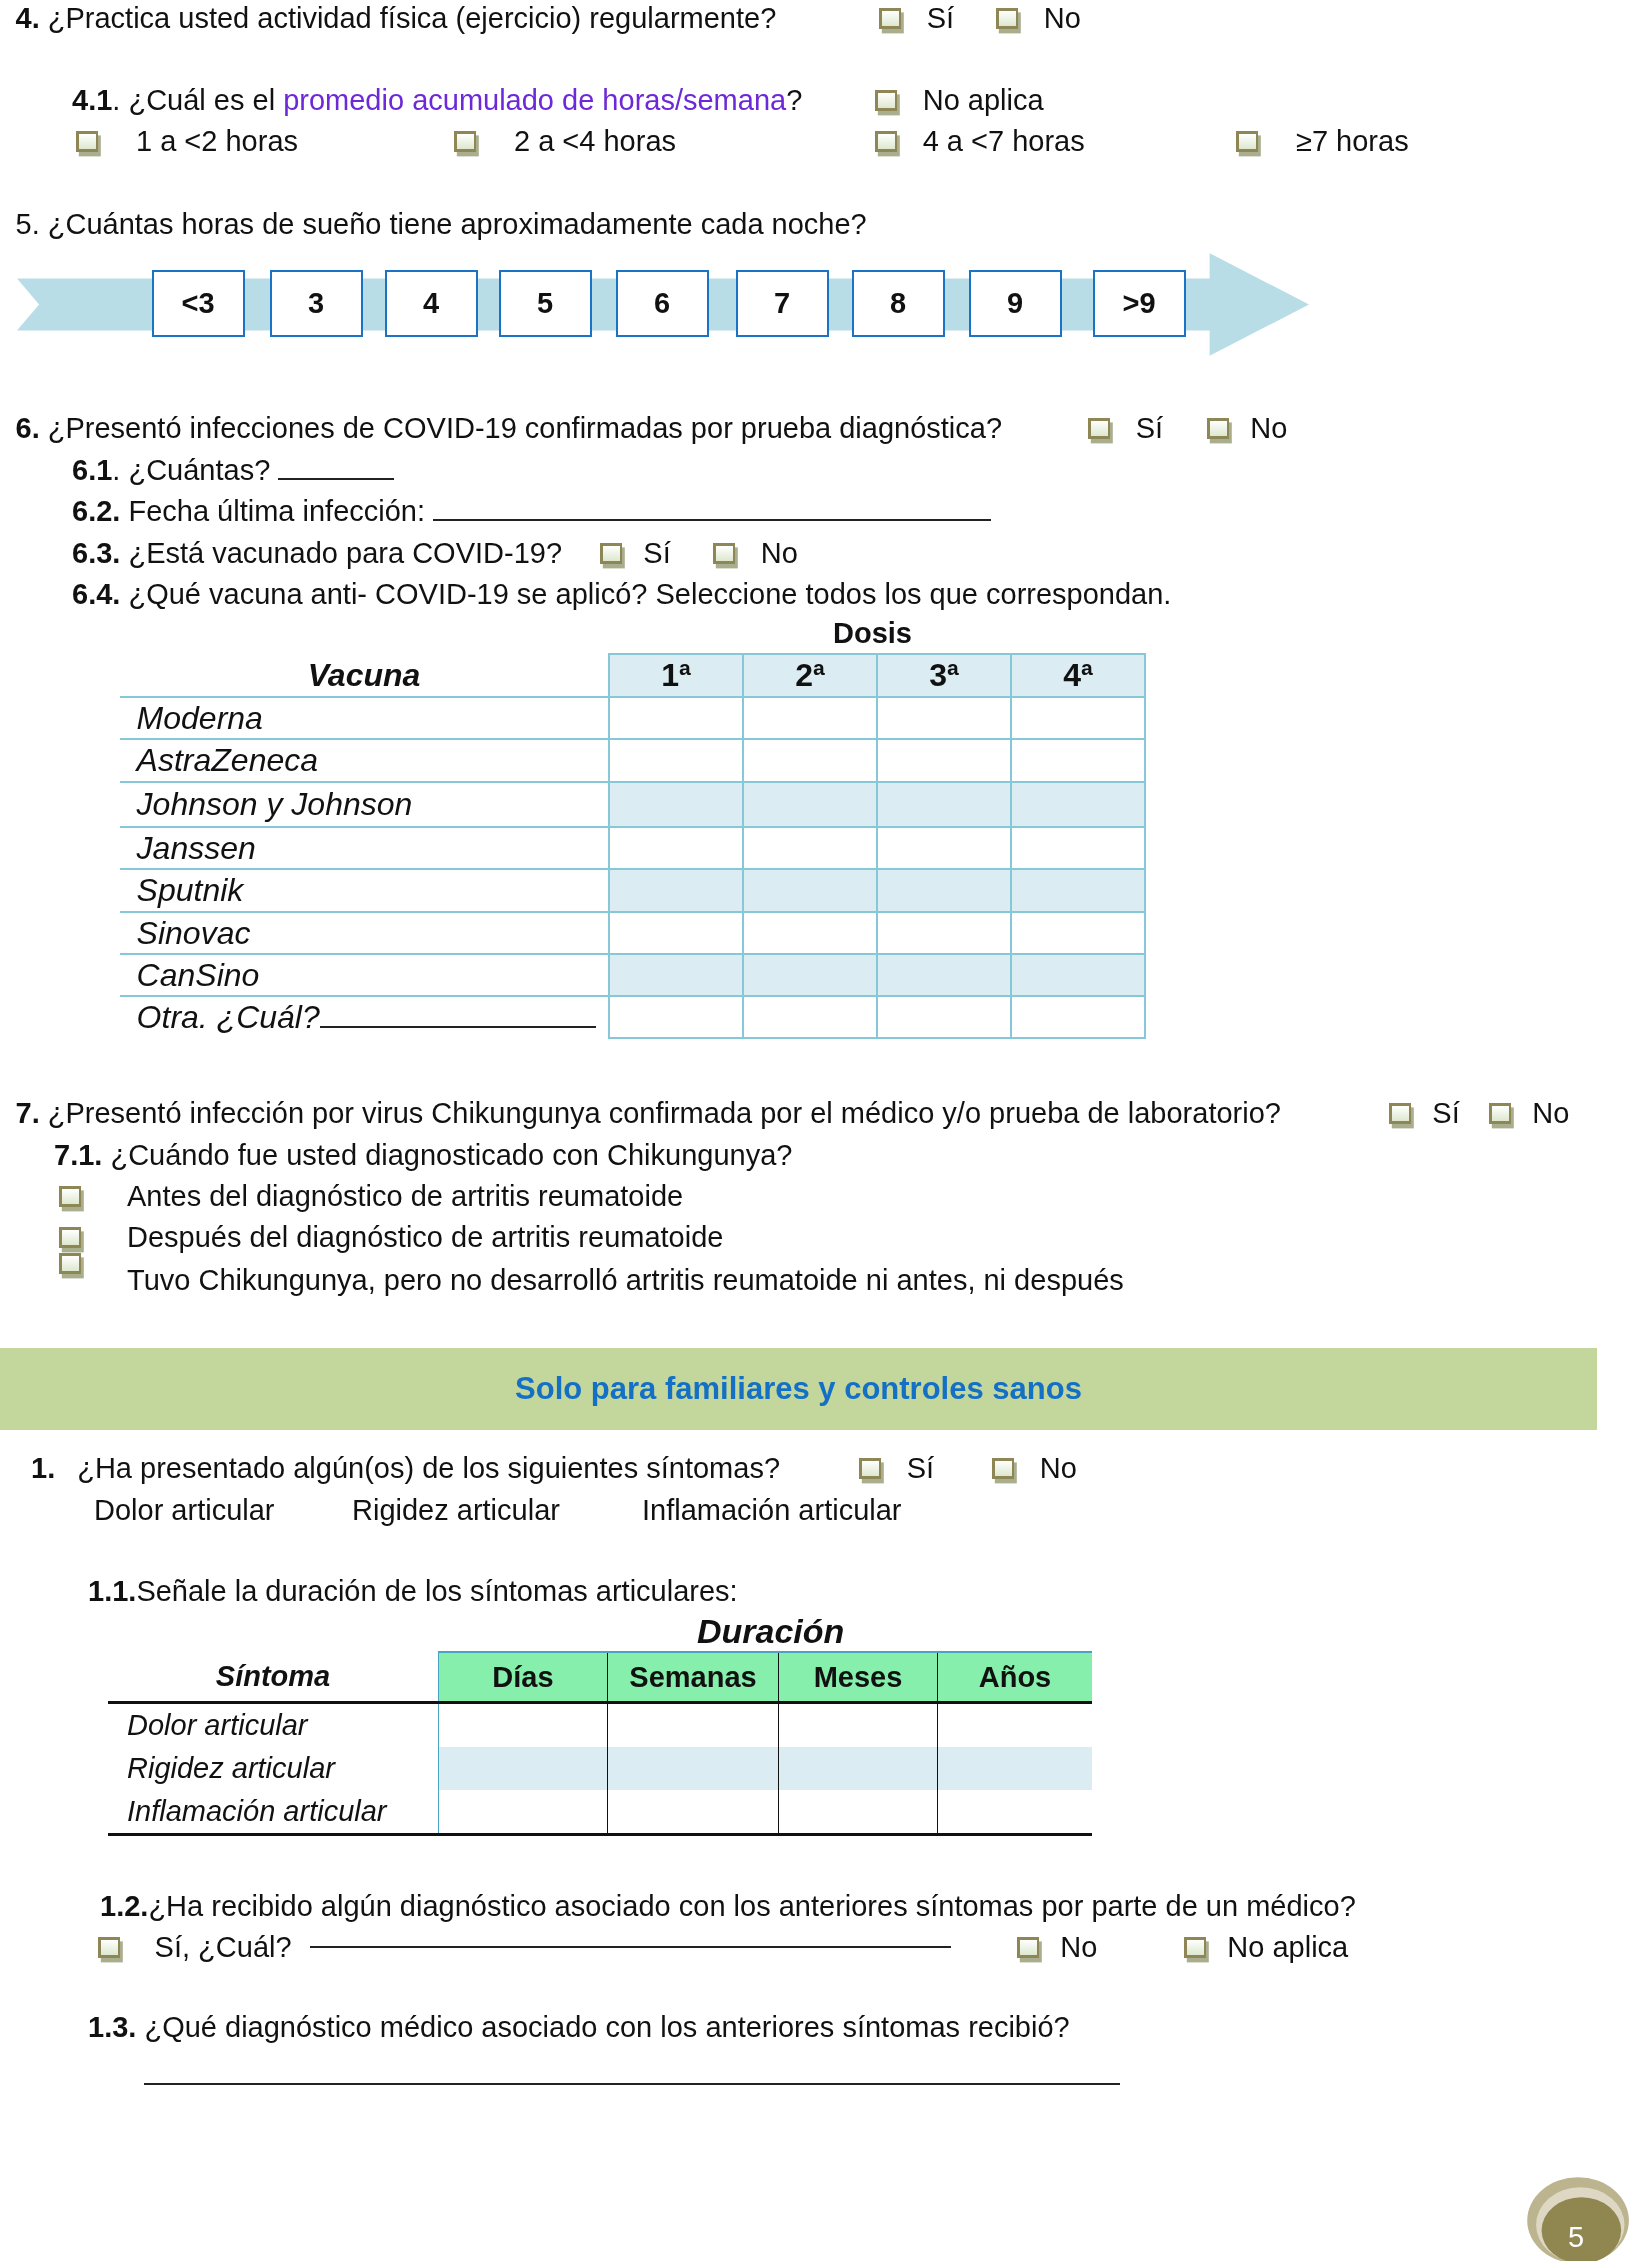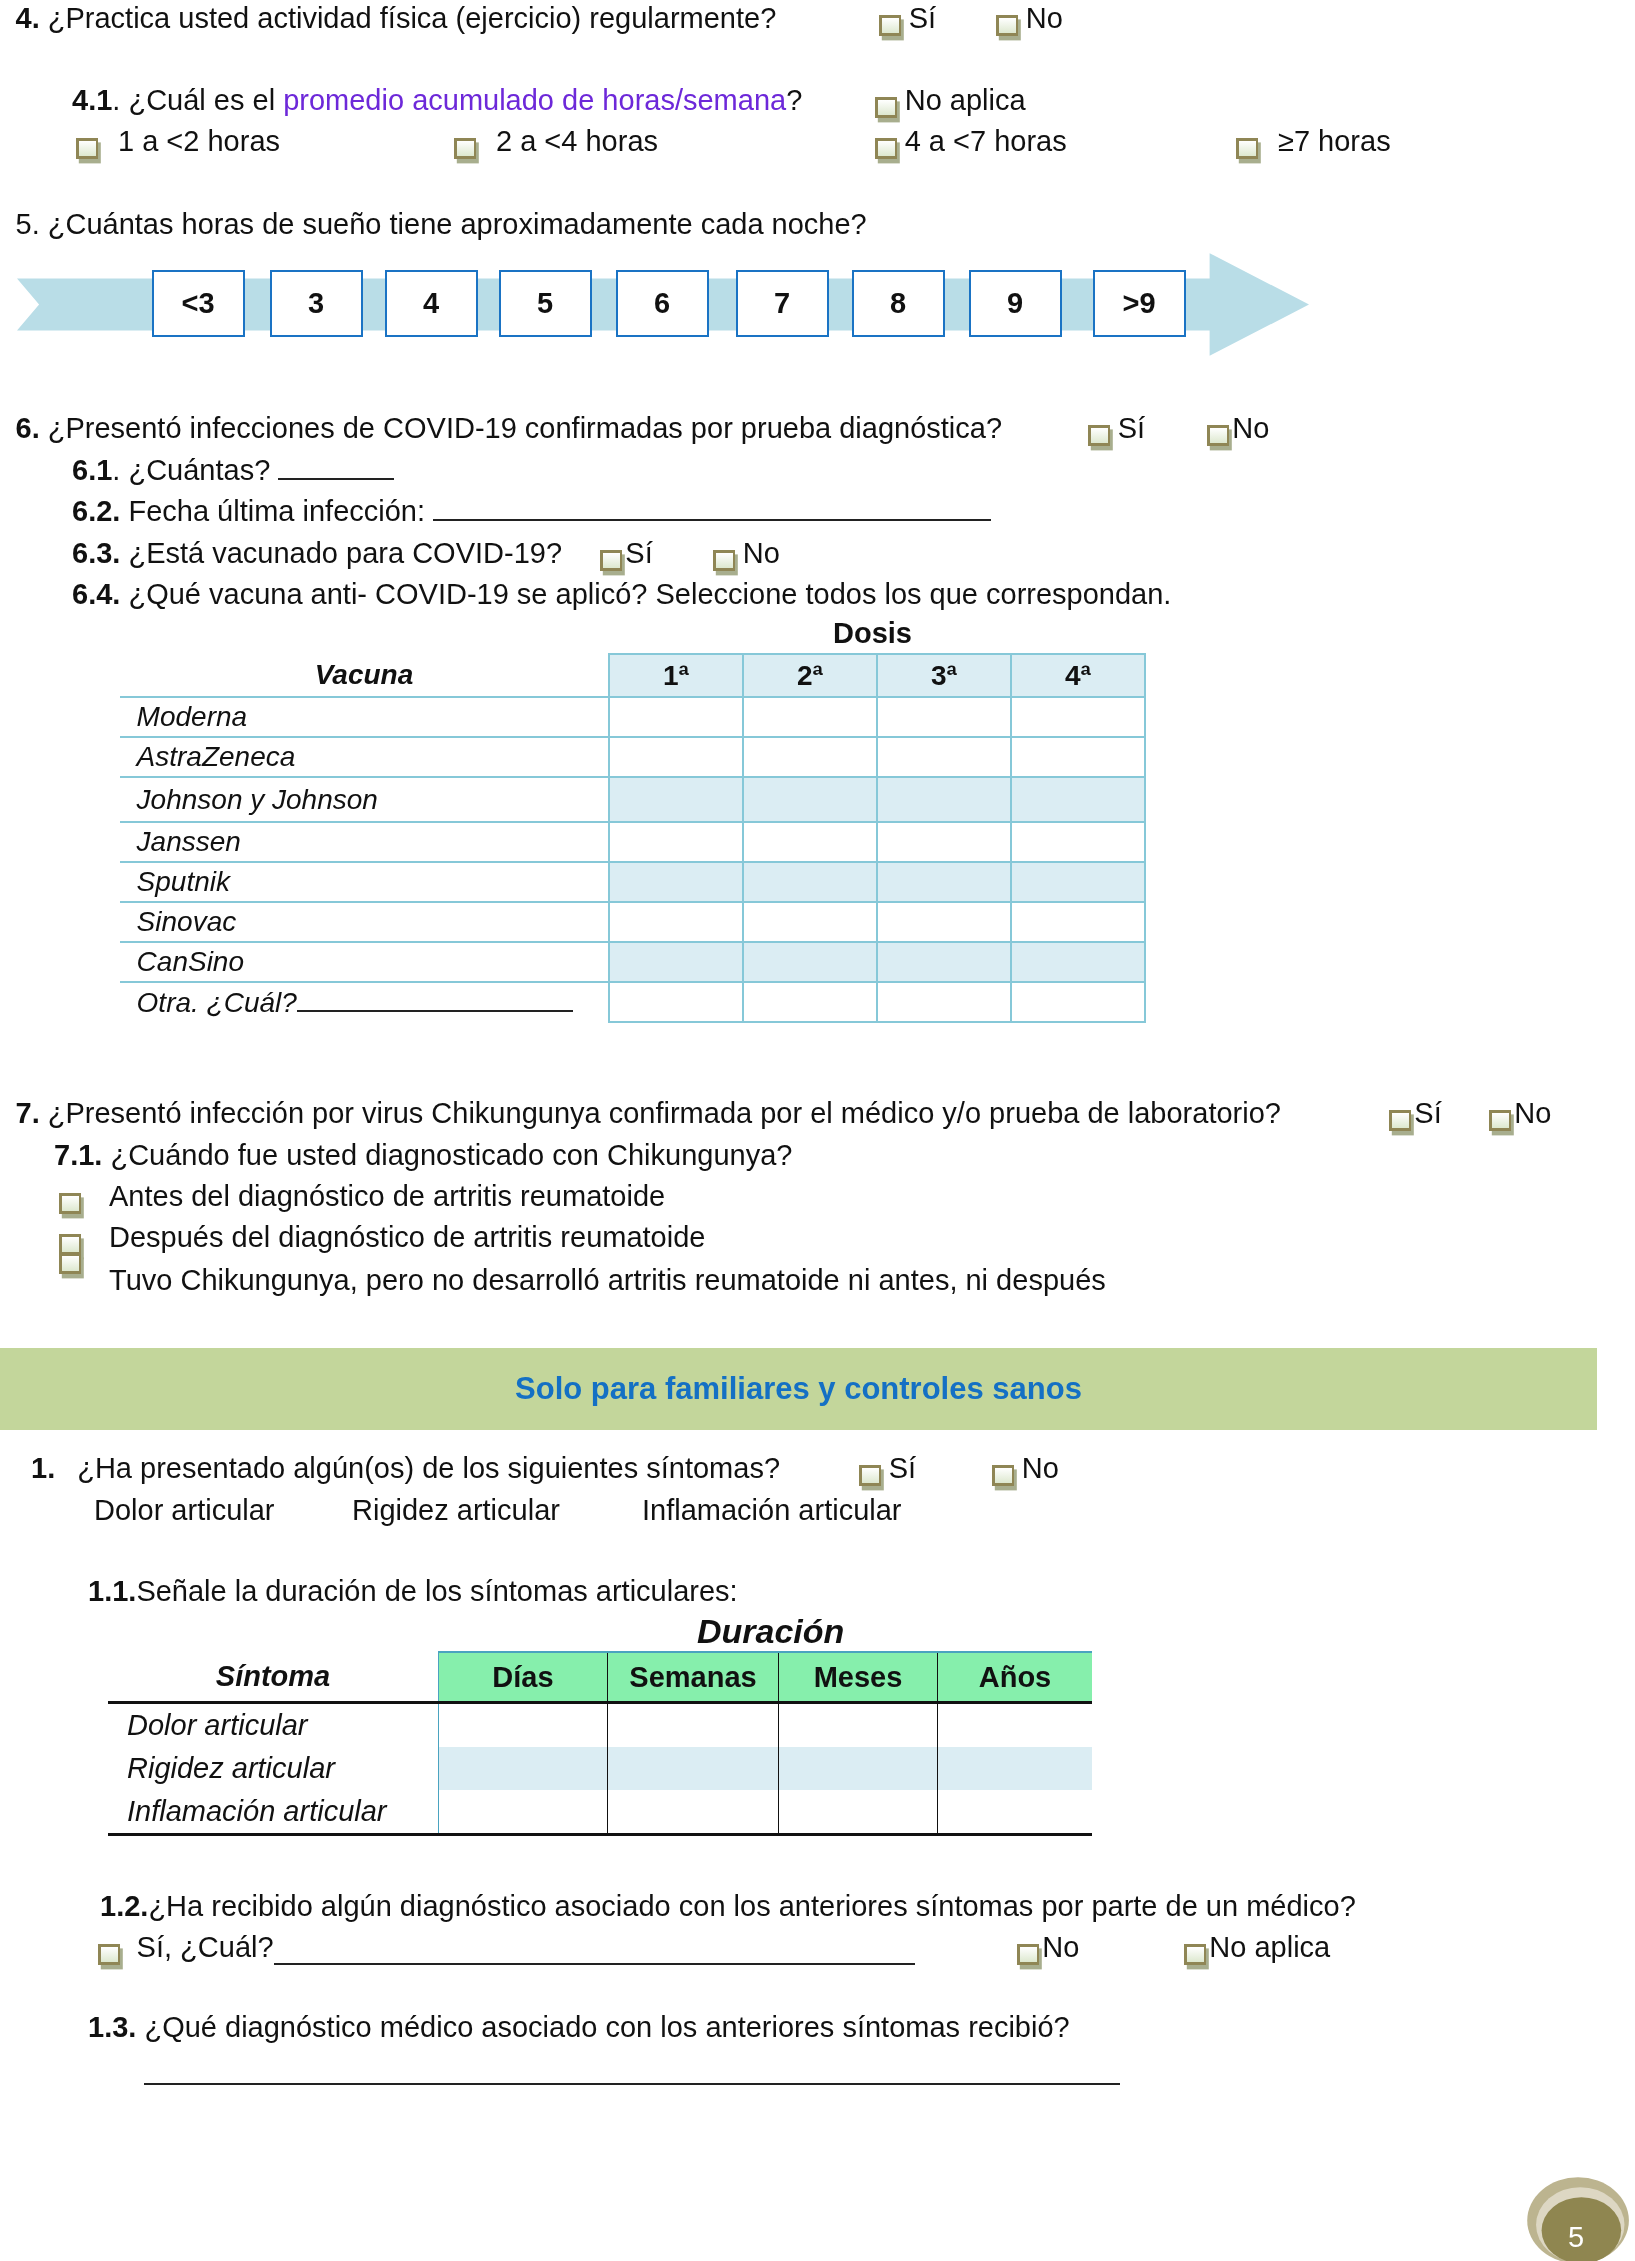--- a/index.html
+++ b/index.html
@@ -9,35 +9,35 @@
     color:#111; font-size:29px; line-height:1.2;
   }
   .abs { position:absolute; white-space:nowrap; }
   b, .b { font-weight:bold; }
   .cb {
     display:inline-block; width:22px; height:21px; box-sizing:border-box;
     border:3.3px solid #8f8655; border-right-width:2.8px;
     background:linear-gradient(#ffffff, #dde8cf);
     box-shadow:2.8px 4.4px 0 #a8ae8e; vertical-align:-2.2px; margin-right:7.7px;
   }
-  .opt { display:inline-flex; align-items:flex-end; }
+  .opt { display:inline-flex; align-items:center;gap:18px; }
   .uline { display:inline-block; border-bottom:2.2px solid #222; vertical-align:baseline; }
 
   
   .arrow-wrap { position:absolute; left:16.6px; top:253px; width:1292px; height:103px; }
   .arrow-wrap svg { position:absolute; left:0; top:0; }
   .hbox {
     position:absolute; top:16.6px; width:93px; height:67px; box-sizing:border-box;
     background:#fff; border:2.8px solid #1a73c4; display:flex; align-items:center; justify-content:center;
     font-weight:bold; font-size:29px;
   }
   .dosis-title { position:absolute; left:833px; top:616px; font-weight:bold; font-size:29px; }
   table { border-collapse:collapse; }
   .vtable { position:absolute; left:120px; top:653px; }
-  .vtable th, .vtable td { font-size:28px; }
+  .vtable th, .vtable td { font-size:32px; }
   .vtable th.vac { width:486px; height:40px; font-style:italic; font-weight:bold; text-align:center; border-bottom:2.8px solid #86c8d8; }
   .vtable th.dose { width:130px; background:#dbedf3; border:2.2px solid #86c8d8; font-weight:bold; }
   .vtable td { height:36px; border-bottom:2.2px solid #86c8d8; }
   .vtable td.name { font-style:italic; padding-left:16.6px; }
   .vtable td.cell { border:2.2px solid #86c8d8; }
   .vtable tr.alt td.cell { background:#dbedf3; }
 
   
   .banner {
     position:absolute; left:0; top:1348px; width:1597px; height:82px; background:#c3d69b;

